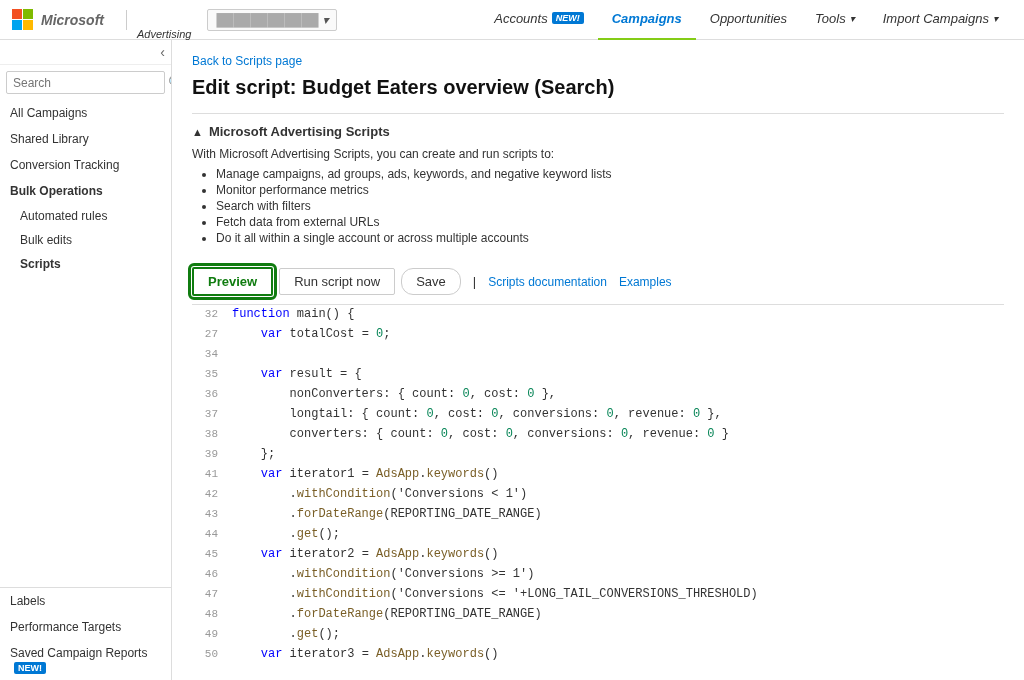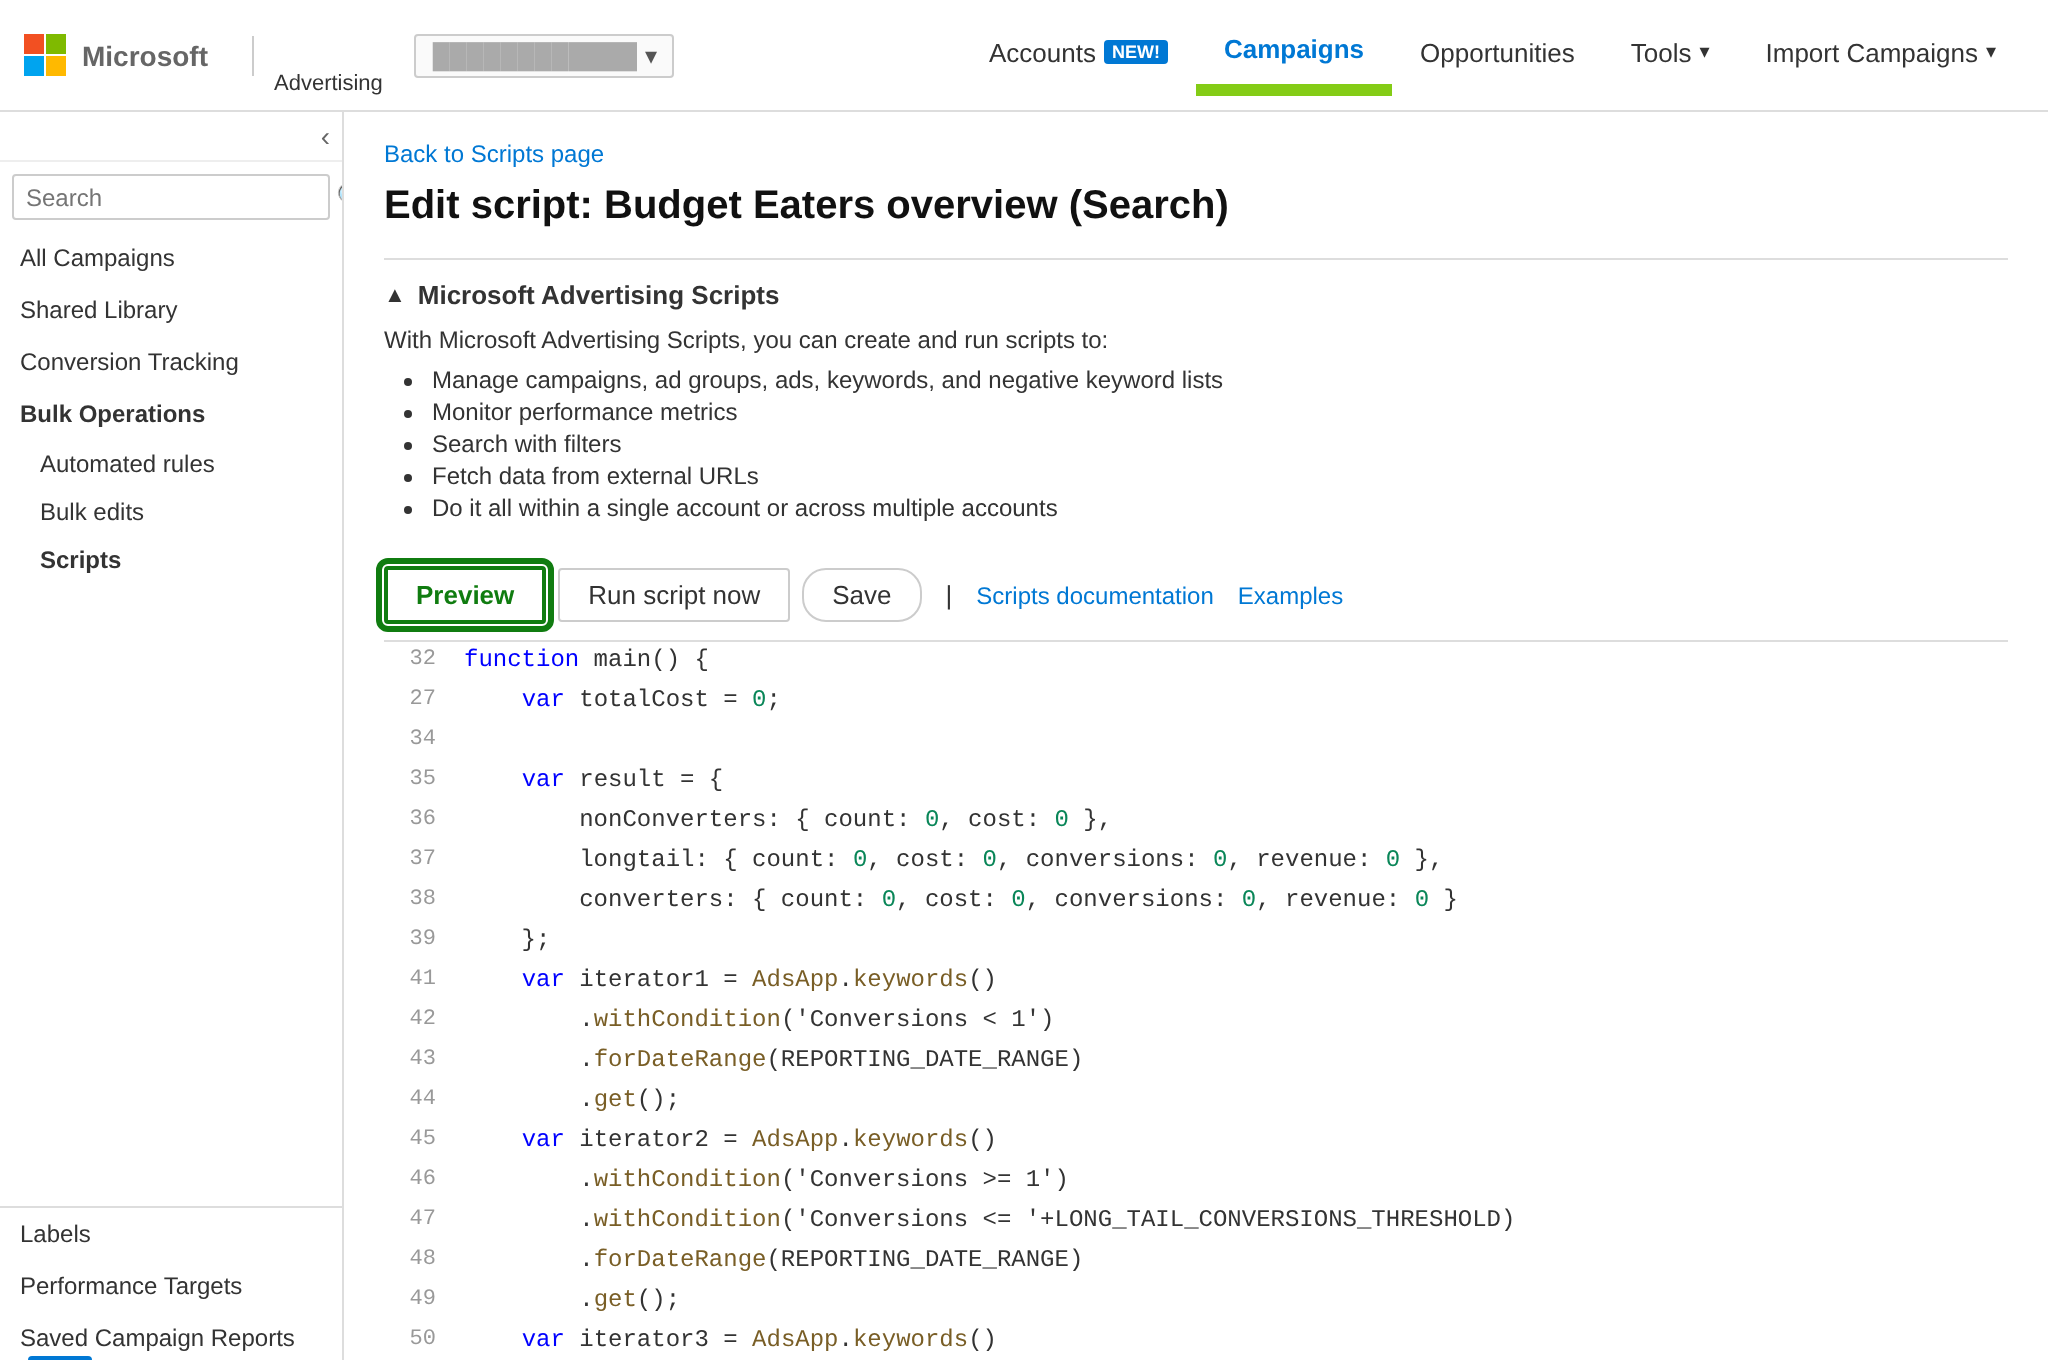--- a/index.html
+++ b/index.html
@@ -1,42 +1,42 @@
 <!DOCTYPE html>
 <html><head>
   <meta charset="utf-8">
   <style>
     * { margin: 0; padding: 0; box-sizing: border-box; }
     body { font-family: 'Segoe UI', Arial, sans-serif; font-size: 13px; color: #333; background: #fff; overflow: hidden; }
 
     
     .top-nav {
-      display: flex; align-items: center; height: 56px; background: #fff;
-      border-bottom: 1px solid #ddd; padding: 0 12px; gap: 0;
+      display: flex; align-items: center; height: 40px; background: #fff;
+      border-bottom: 1px solid #ddd; padding: 0 12px; gap: 0; font-style: italic;
     }
     .ms-logo { display: flex; align-items: center; gap: 8px; margin-right: 12px; }
     .ms-logo-squares { display: grid; grid-template-columns: 10px 10px; grid-template-rows: 10px 10px; gap: 1px; }
     .sq-red { background: #f25022; }
     .sq-green { background: #7fba00; }
     .sq-blue { background: #00a4ef; }
     .sq-yellow { background: #ffb900; }
     .ms-text { font-size: 14px; font-weight: 600; color: #666; }
     .nav-divider { width: 1px; height: 20px; background: #ccc; margin: 0 10px; }
     .nav-brand { font-size: 11px; color: #333; margin-right: 16px; margin-top: 29px; }
     .nav-account-selector {
       display: flex; align-items: center; gap: 4px; border: 1px solid #ccc;
       padding: 3px 8px; border-radius: 2px; cursor: pointer; background: #fafafa; font-size: 12px; color: #555;
     }
     .nav-links { display: flex; align-items: center; margin-left: auto; gap: 0; }
     .nav-link {
       padding: 0 14px; height: 40px; display: flex; align-items: center;
       text-decoration: none; color: #333; font-size: 13px; cursor: pointer; white-space: nowrap;
       border-bottom: 3px solid transparent;
     }
-    .nav-link.active { color: #0078d4; border-bottom: 6px solid #84cc16; font-weight: 600; }
+    .nav-link.active { color: #0078d4; border-bottom: 2px solid #84cc16; font-weight: 600; }
     .nav-link .new-badge {
       background: #0078d4; color: #fff; font-size: 9px; font-weight: 700;
       padding: 1px 4px; border-radius: 2px; margin-left: 4px;
     }
     .nav-link .chevron { margin-left: 4px; font-size: 10px; }
 
     
     .layout { display: flex; height: calc(680px - 40px); }
 
     

